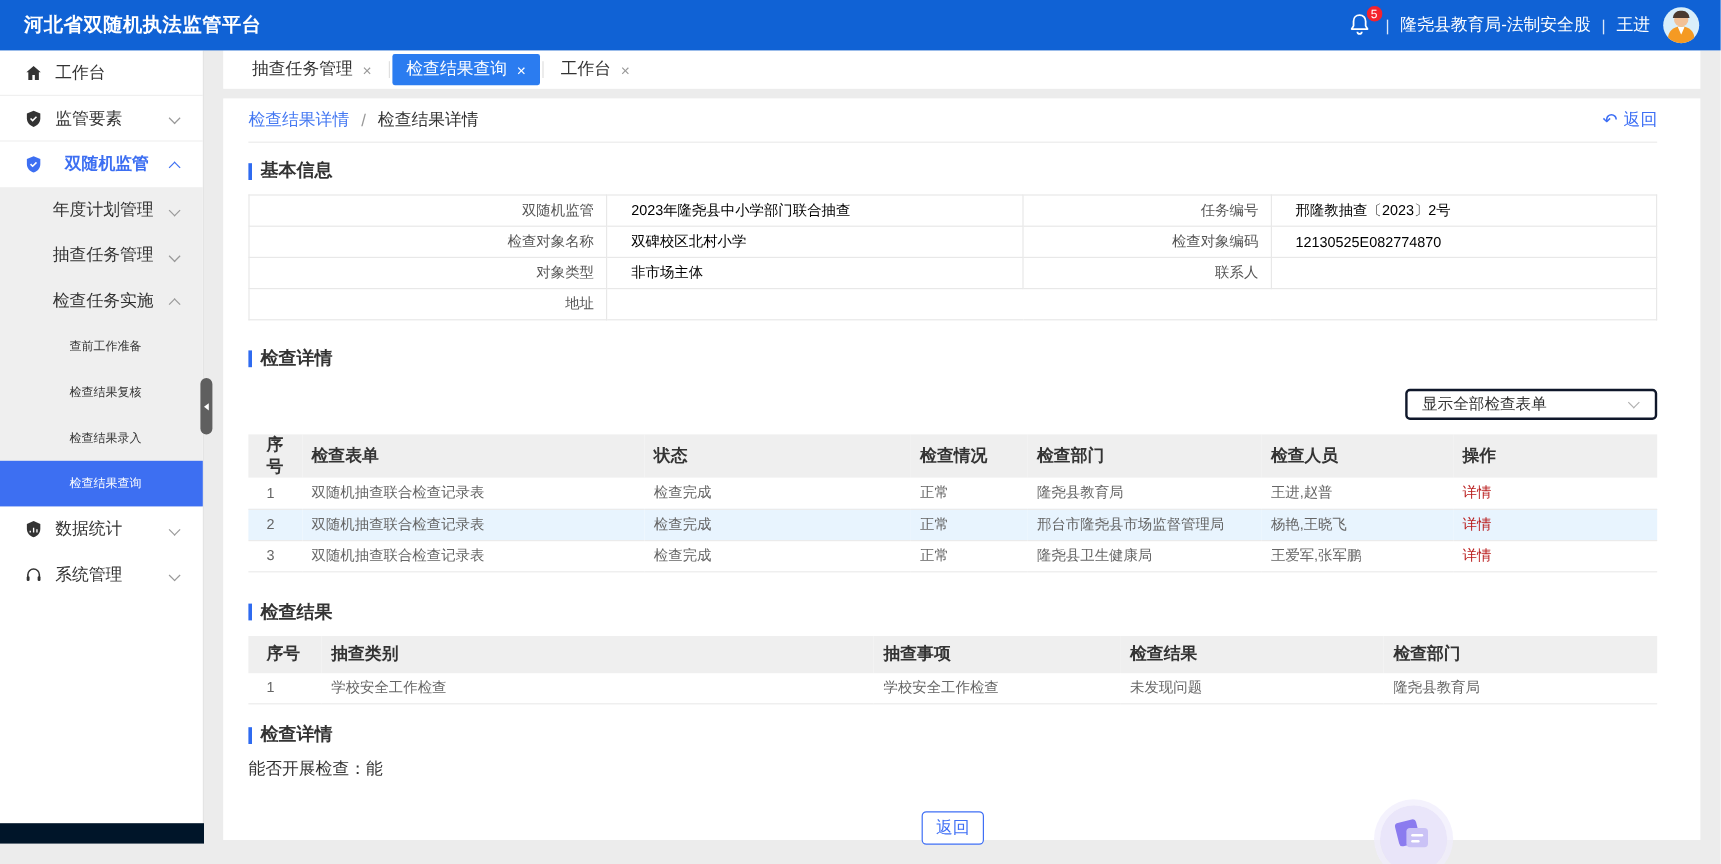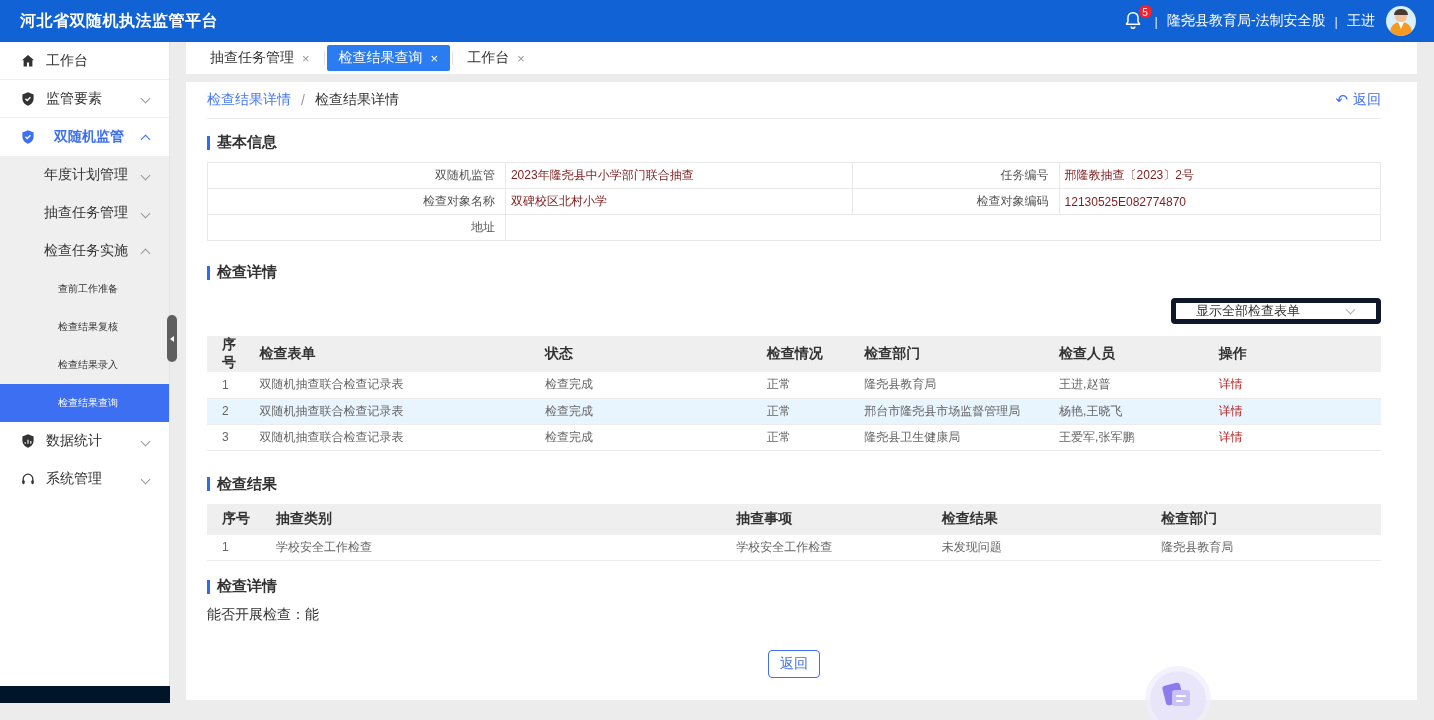--- a/index.html
+++ b/index.html
@@ -80,26 +80,26 @@
 
   .section-title { display:flex; align-items:center; font-size:15px; font-weight:bold;
     color:#333; }
   .section-bar { width:3px; height:14px; background:#2f6bf0; margin-right:7px; }
 
   
   table { border-collapse:collapse; width:100%; }
   .info-table { margin-top:10px; font-size:12px; }
   .info-table td { border:1px solid #e8e8e8; height:26px; }
   .info-table .lbl { text-align:right; color:#555; padding-right:10px; }
-  .info-table .val { text-align:left; color:#7f1d1d; padding-left:5px; }
+  .info-table .val { text-align:left; color:#000000; padding-left:20px; }
 
   
   .filter-row { display:flex; justify-content:flex-end; margin:16px 0 12px; }
-  .select { width:210px; height:26px; border:5px solid #0f172a; border-radius:4px;
-    display:flex; align-items:center; padding:0 20px; font-size:13px; color:#333;
+  .select { width:210px; height:26px; border:2px solid #0f172a; border-radius:4px;
+    display:flex; align-items:center; padding:0 12px; font-size:13px; color:#333;
     background:#fff; cursor:pointer; }
   .select .chev { margin-right:2px; border-color:#b0b0b0; margin-top:-3px; }
 
   
   .data-table th { background:#efefef; height:31px; font-size:14px; color:#333;
     text-align:left; padding:0 8px; font-weight:bold; }
   .data-table td { height:26px; font-size:12px; color:#666; padding:0 8px;
     border-bottom:1px solid #ebebeb; }
   .data-table th:first-child, .data-table td:first-child { padding-left:15px; }
   .data-table tr.hl td { background:#e8f4fe; }
@@ -290,20 +290,26 @@
           <td class="lbl">双随机监管</td>
           <td class="val">2023年隆尧县中小学部门联合抽查</td>
           <td class="lbl">任务编号</td>
           <td class="val">邢隆教抽查〔2023〕2号</td>
         </tr>
         <tr>
           <td class="lbl">检查对象名称</td>
           <td class="val">双碑校区北村小学</td>
           <td class="lbl">检查对象编码</td>
           <td class="val">12130525E082774870</td>
+        </tr>
+        <tr>
+          <td class="lbl">对象类型</td>
+          <td class="val">非市场主体</td>
+          <td class="lbl">联系人</td>
+          <td class="val"></td>
         </tr>
         <tr>
           <td class="lbl">地址</td>
           <td class="val" colspan="3"></td>
         </tr>
       </tbody>
         </table>
 
       <div class="section-title mt22">
         <span class="section-bar"></span>

